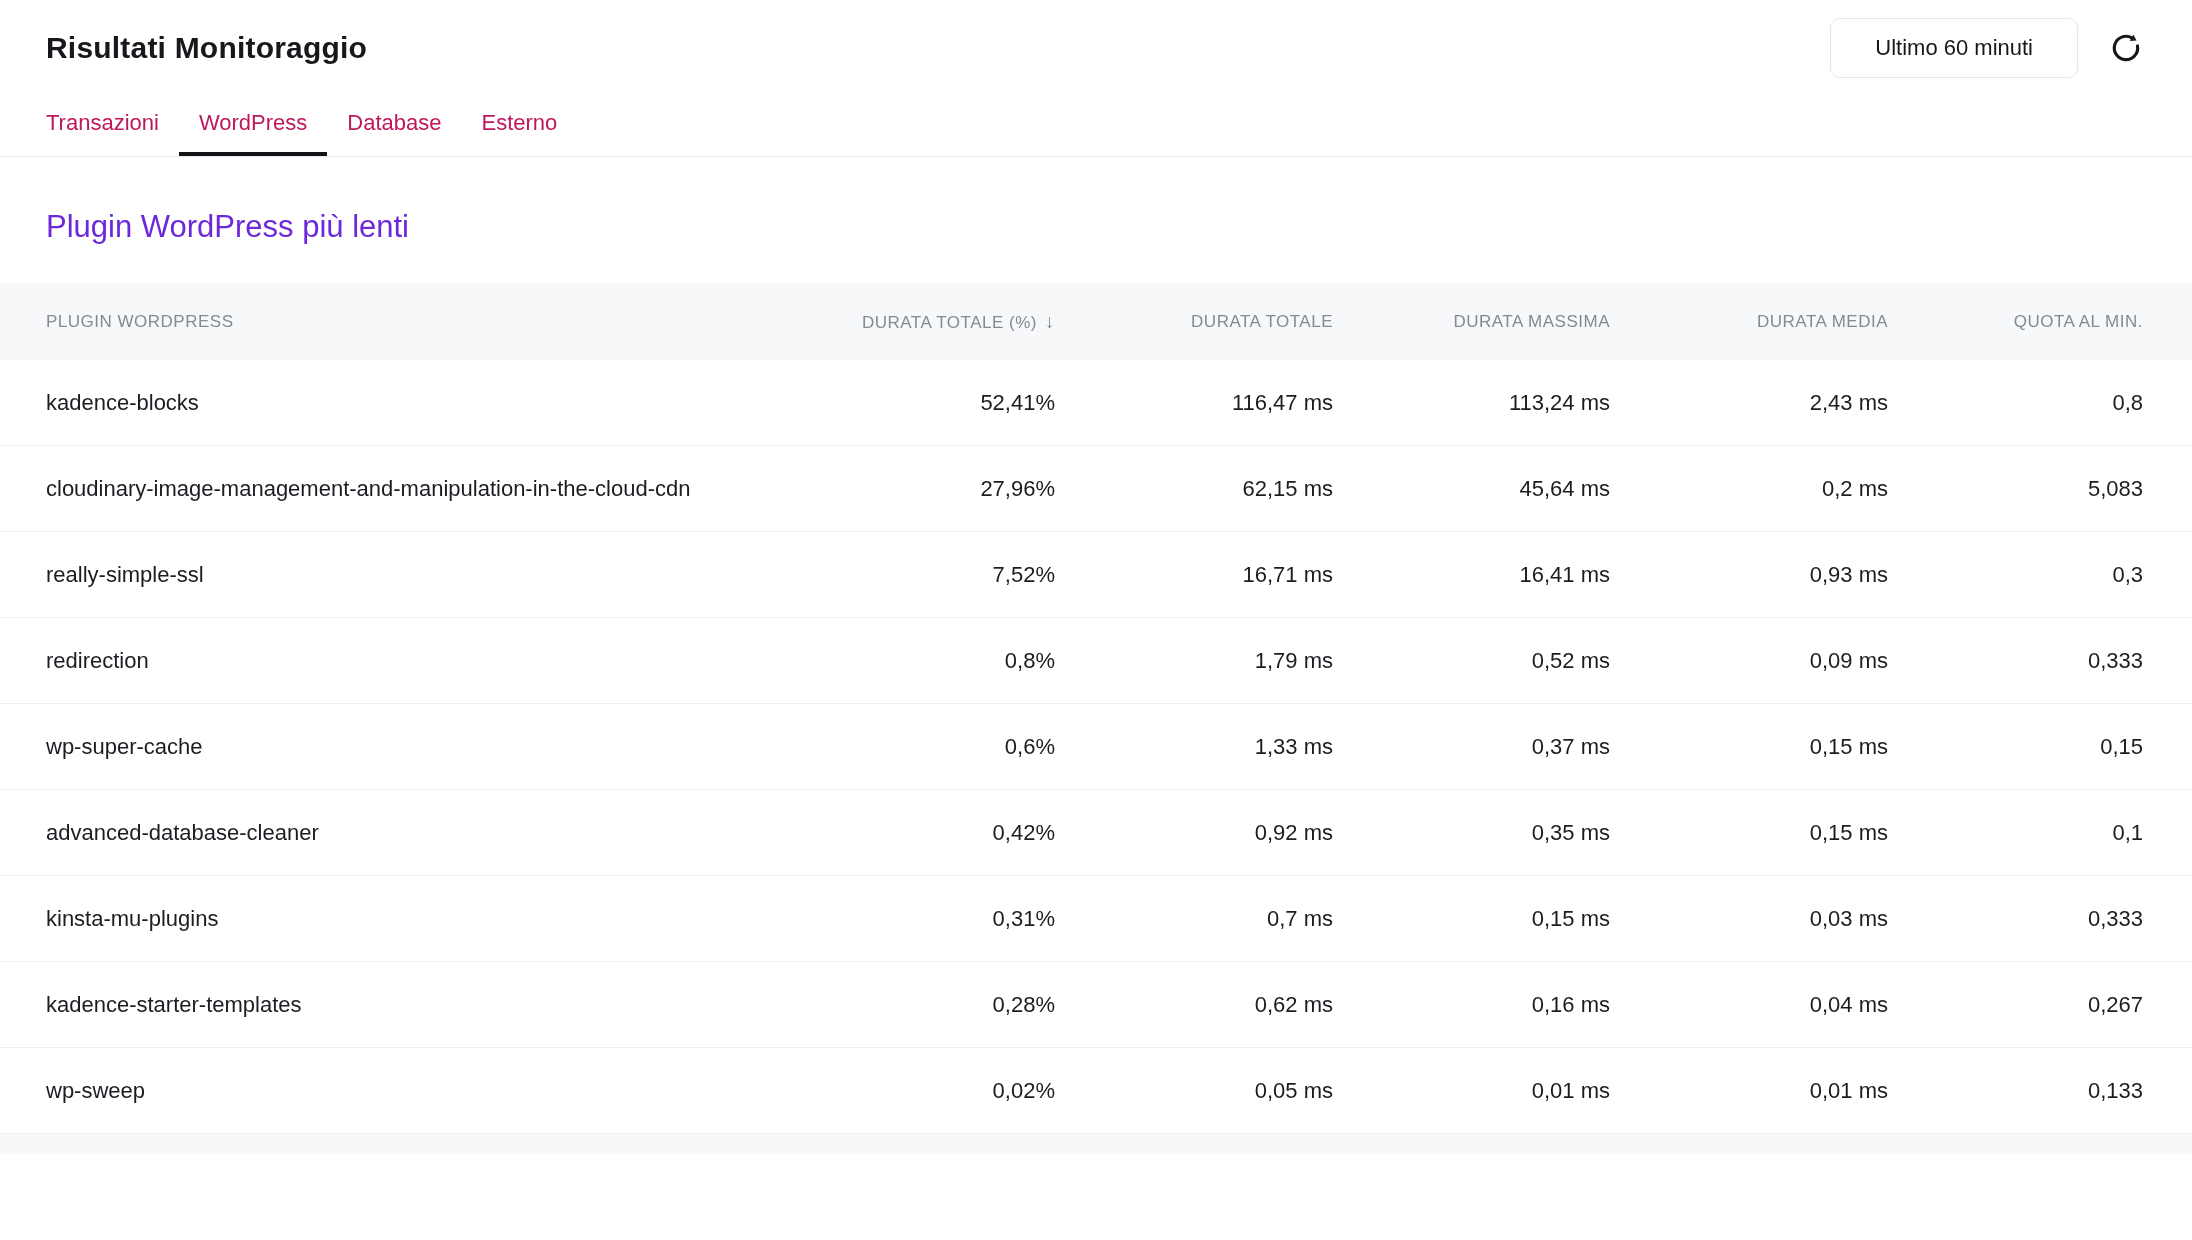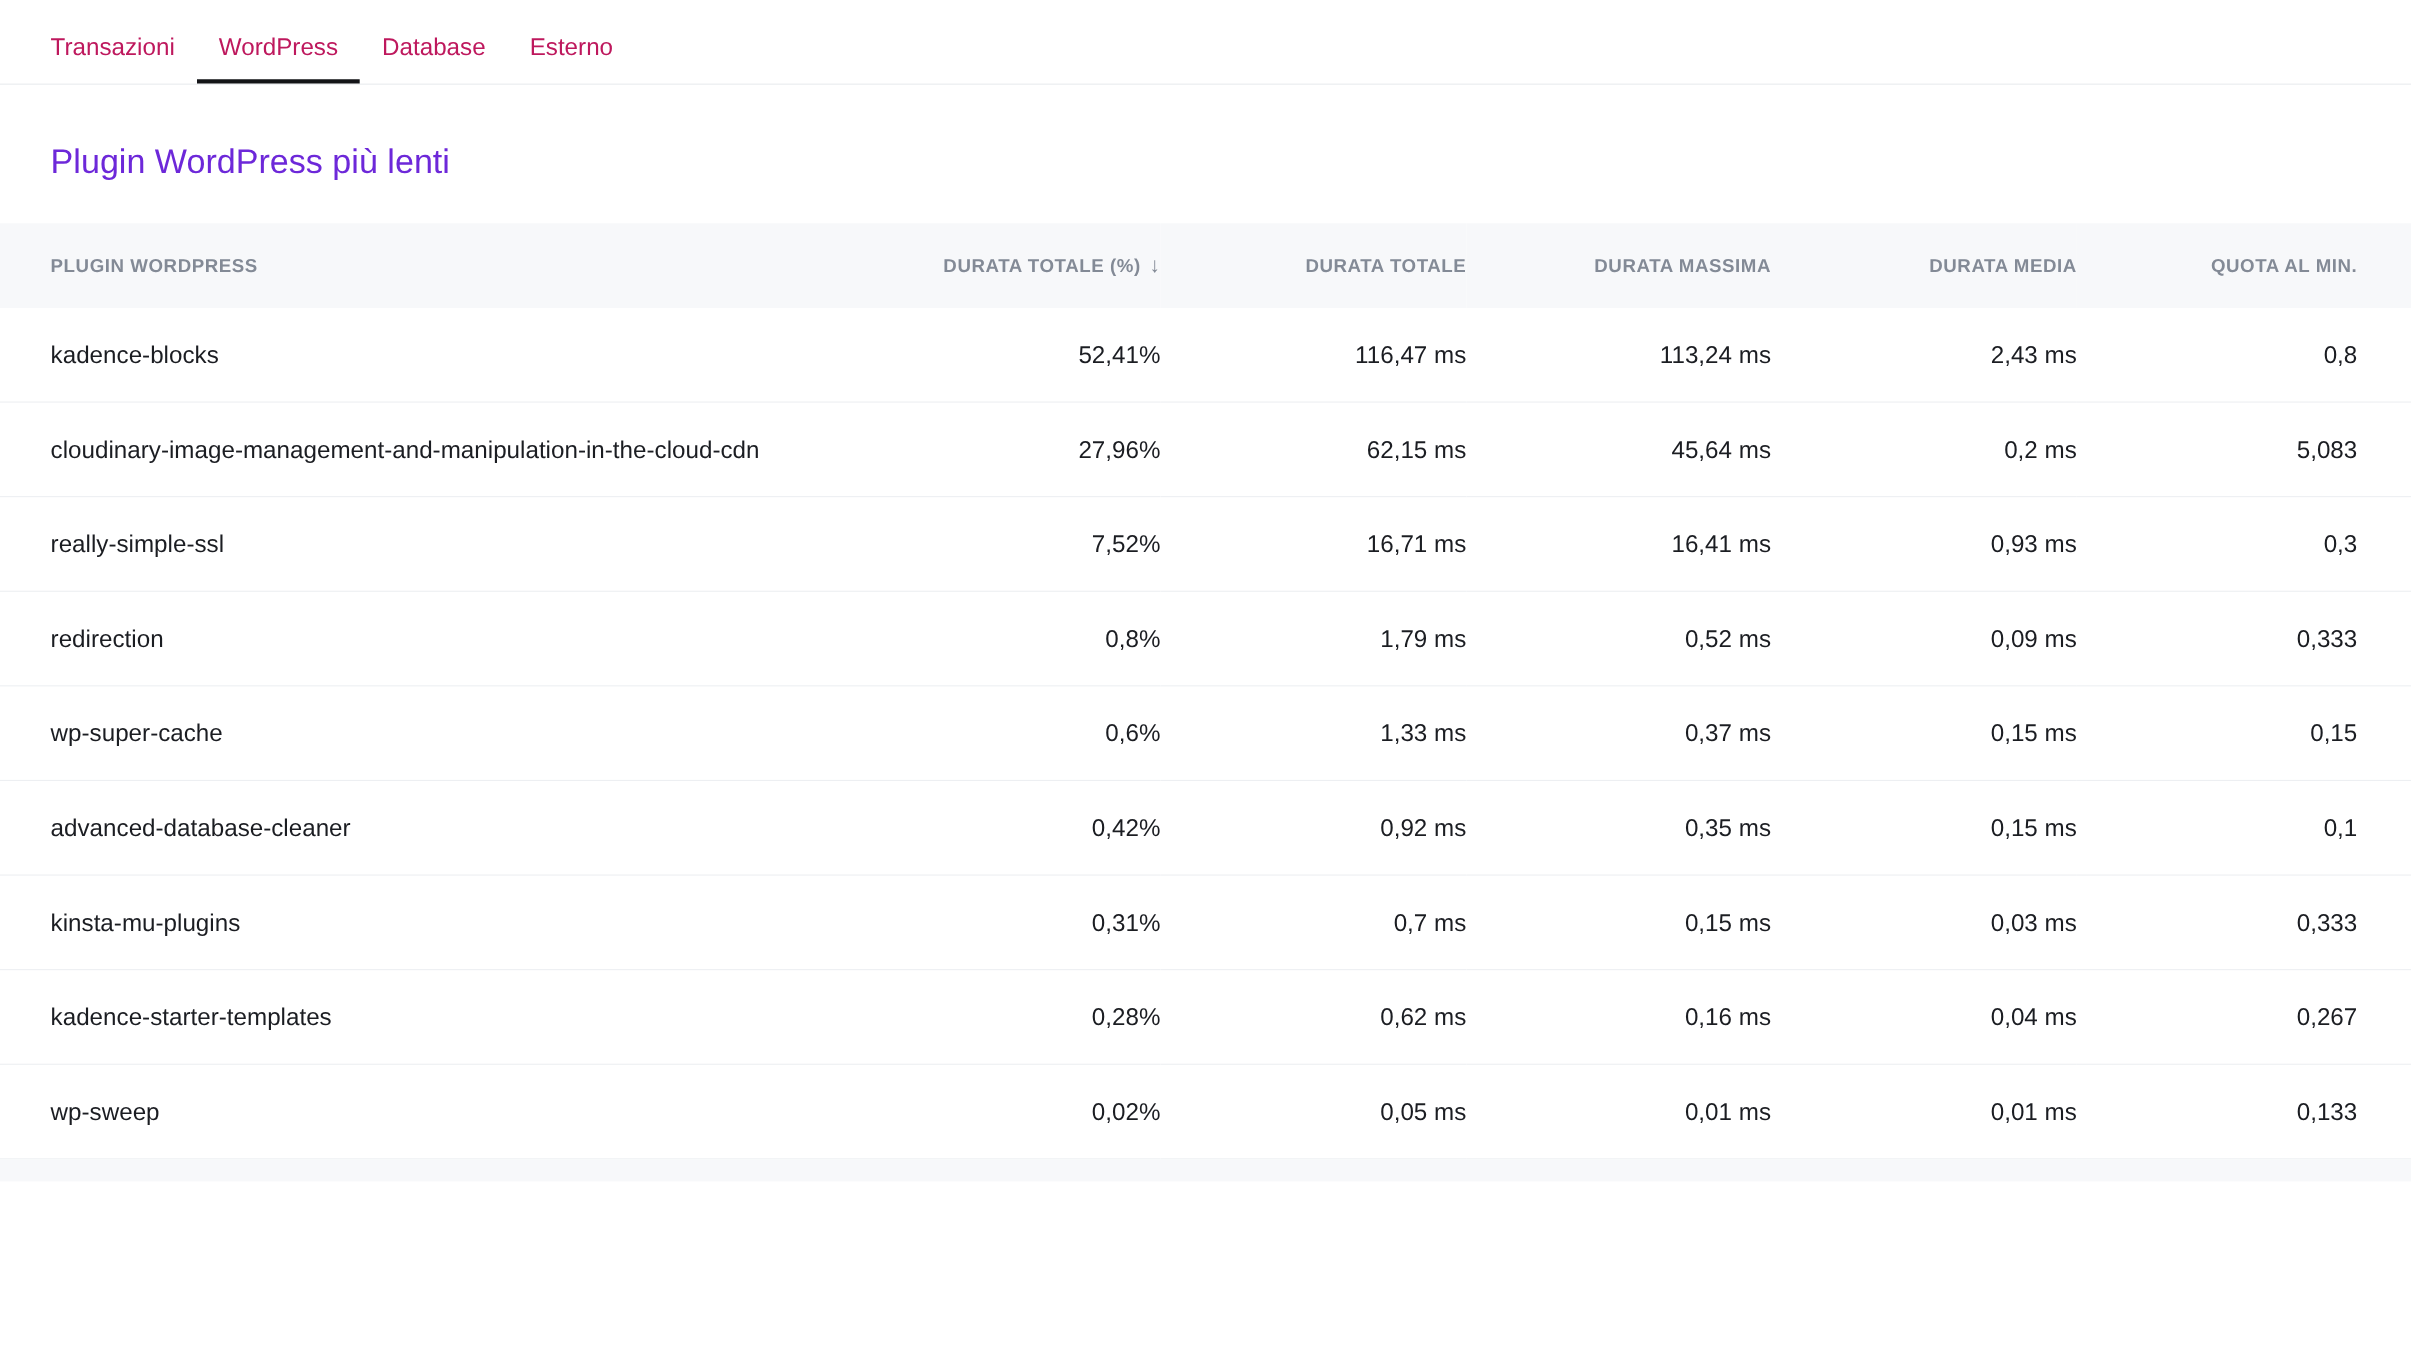--- a/index.html
+++ b/index.html
@@ -95,21 +95,21 @@
   table.plugins {
     width: 2192px;
     margin-top: 40px;
     border-collapse: collapse;
     table-layout: fixed;
   }
   table.plugins thead th {
     height: 77px;
     background: #f7f8fa;
     font-size: 17px;
-    font-weight: 700;
+    font-weight: 400;
     letter-spacing: 0.5px;
     color: #838a96;
     text-transform: uppercase;
     text-align: right;
     vertical-align: middle;
     padding: 0;
     white-space: nowrap;
   }
   table.plugins thead th.col-name {
     text-align: left;
@@ -144,20 +144,34 @@
   .table-footer {
     height: 20px;
     background: #f7f8fa;
   }
 </style>
 </head>
 <body>
 
 <div class="page">
 
+  <div class="topbar">
+    <div class="page-title">Risultati Monitoraggio</div>
+    <div class="controls">
+      <button class="range-btn">Ultimo 60 minuti</button>
+      <button class="refresh-btn">
+        <span style="display:flex;">
+          <svg width="34" height="34" viewBox="0 0 32 32" fill="none" xmlns="http://www.w3.org/2000/svg">
+            <path d="M 26.8 14.1 A 11 11 0 1 1 21.5 6.5" stroke="#17181c" stroke-width="3" stroke-linecap="round" fill="none"></path>
+            <polygon points="25.9,8.9 22.9,3.4 19.6,9.5" fill="#17181c"></polygon>
+          </svg>
+        </span>
+      </button>
+    </div>
+  </div>
 
   <div class="tabs">
     <div class="tab">Transazioni</div>
     <div class="tab active">WordPress</div>
     <div class="tab">Database</div>
     <div class="tab">Esterno</div>
   </div>
 
   <h2 class="section-heading">Plugin WordPress più lenti</h2>
 

